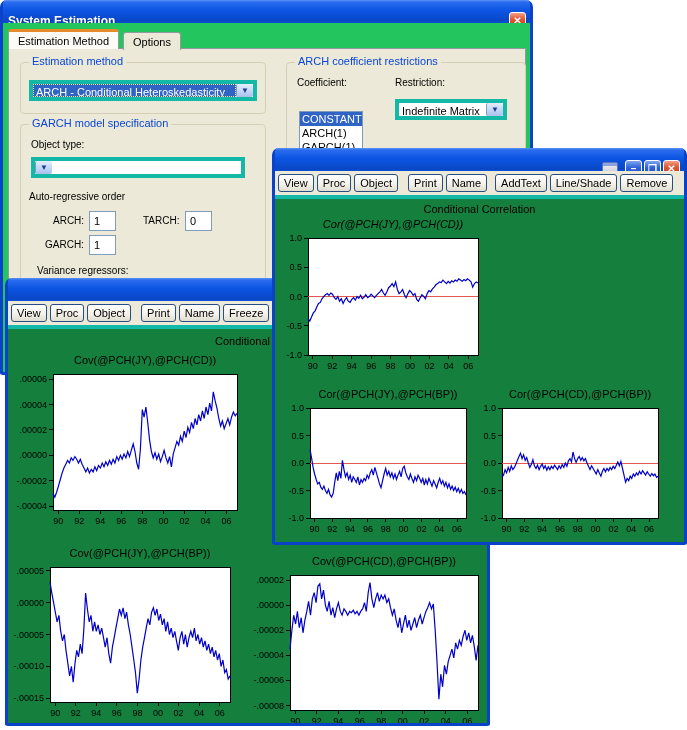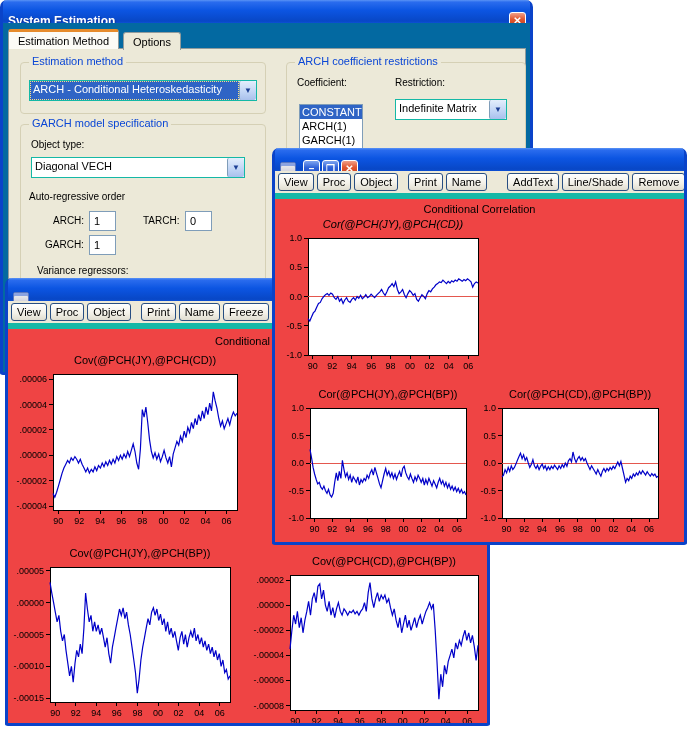--- a/index.html
+++ b/index.html
@@ -3,45 +3,45 @@
 <meta charset="utf-8">
 <style>
   * { margin:0; padding:0; box-sizing:border-box; }
   body { font-family:"Liberation Sans", sans-serif; background:#fff; }
   #stage { position:relative; width:687px; height:730px; background:#fff; overflow:hidden; }
 
   
   .xpwin { position:absolute; border:3px solid #0a43c9; border-top:none; border-radius:7px 7px 3px 3px; background:#ece9d8; }
   .titlebar { height:23px; display:flex; align-items:center; padding:18px 4px 0 5px;
     background:linear-gradient(180deg,#5a93f5 0%,#2a6cee 9%,#0c55e2 45%,#0847c6 92%,#0d50d4 100%);
-    border-radius:4px 4px 0 0; overflow:hidden; }
+    border-radius:4px 4px 0 0; overflow:hidden;justify-content:flex-end; }
   .titletext { color:#fff; font-weight:bold; font-size:12px; white-space:pre; text-shadow:1px 1px 1px #0b2f96; overflow:hidden; flex:1; }
   .winicon { width:16px; height:13px; margin-right:5px; flex:0 0 auto;
     background:linear-gradient(#f4f4f0,#c8c8d8); border:1px solid #5a77c0; border-radius:2px;
     box-shadow:inset 0 3px 0 #8ba3e0; }
   .capbtn { width:17px; height:17px; margin-left:2px; flex:0 0 auto; border:1px solid #fff; border-radius:3px;
     color:#fff; font-size:10px; font-weight:bold; display:flex; align-items:center; justify-content:center; line-height:1; }
   .cap-min,.cap-max { background:linear-gradient(#7fa5f0,#2e61d8 45%,#1d4fc8); }
   .cap-close { background:linear-gradient(#f0a089,#e25932 40%,#c03a18); }
   .toolbar { height:28px; background:#ece9d8; display:flex; align-items:center; gap:3px; padding:0 3px;
-    overflow:hidden; white-space:nowrap; border-bottom:6px solid #14b8a6; }
+    overflow:hidden; white-space:nowrap; border-bottom:4px solid #14b8a6; }
   .tbtn { font-size:11px; color:#000; padding:2px 5px; flex:0 0 auto;
     background:linear-gradient(#ffffff,#f4f2ea 55%,#e0ddd0); border:1px solid #274e82; border-radius:3px; }
-  .wincontent { position:absolute; left:0; right:0; top:51px; bottom:0; background:#ef4444; overflow:hidden; }
+  .wincontent { position:absolute; left:0; right:0; top:51px; bottom:0; background:#15803d; overflow:hidden; }
 
   
-  .dlgbody { position:absolute; left:0; right:0; top:23px; bottom:0; background:#0369a1; }
+  .dlgbody { position:absolute; left:0; right:0; top:23px; bottom:0; background:#22c55e; }
   .tab { position:absolute; font-size:11px; padding:3px 9px 2px; border:1px solid #919b9c; border-bottom:none;
     border-radius:3px 3px 0 0; background:#ece9d8; }
   .tab.active { background:#fcfbf6; border-top:3px solid #e68b2c; z-index:5; }
   .tabpanel { position:absolute; border:1px solid #919b9c; background:#ece9d8; }
   .groupbox { position:absolute; border:1px solid #d5d0b5; border-radius:4px; }
   .glabel { position:absolute; top:-8px; left:8px; background:#ece9d8; color:#0a46d5; font-size:11px; padding:0 3px; white-space:nowrap; }
   .lbl { position:absolute; font-size:10px; color:#000; white-space:nowrap; }
-  .combo { position:absolute; height:21px; border:1px solid #14b8a6; background:#fff; display:flex; overflow:hidden; }
+  .combo { position:absolute; height:21px; border:4px solid #14b8a6; background:#fff; display:flex; overflow:hidden; }
   .combo .cval { flex:1; font-size:11px; padding:2px 2px 0 3px; white-space:nowrap; overflow:hidden; }
   .combo .cval.sel { background:#2f64c5; color:#fff; outline:1px dotted #f8e088; outline-offset:-1px; }
   .combo .cbtn { width:17px; flex:0 0 auto; border-left:1px solid #7f9db9; border-radius:2px;
     background:linear-gradient(#e3eefc,#c0d4f5 60%,#a9c0ec); display:flex; align-items:center; justify-content:center;
     color:#1c3f94; font-size:8px; }
   .listbox { position:absolute; border:1px solid #7f9db9; background:#fff; overflow:hidden; }
   .listbox .li { font-size:11px; height:14px; line-height:14px; padding-left:2px; white-space:nowrap; }
   .listbox .li.sel { background:#2f64c5; color:#fff; }
   .tinput { position:absolute; width:27px; height:20px; border:1px solid #7f9db9; background:#fff;
     font-family:"Liberation Sans",sans-serif; font-size:11px; padding:0 0 0 4px; }
@@ -72,36 +72,35 @@
         <div class="combo" style="left:8px;top:17px;width:228px">
           <span class="cval sel">ARCH - Conditional Heteroskedasticity</span>
           <span class="cbtn">▼</span>
         </div>
       </div>
 
       <div class="groupbox" style="left:283px;top:39px;width:240px;height:118px">
         <span class="glabel">ARCH coefficient restrictions</span>
         <span class="lbl" style="left:10px;top:14px">Coefficient:</span>
         <span class="lbl" style="left:108px;top:14px">Restriction:</span>
-        <div class="listbox" style="left:12px;top:41px;width:64px;height:62px">
+        <div class="listbox" style="left:12px;top:48px;width:64px;height:62px">
             <div class="li sel">CONSTANT</div>
             <div class="li">ARCH(1)</div>
             <div class="li">GARCH(1)</div>
           </div>
         <div class="combo" style="left:108px;top:36px;width:112px">
           <span class="cval">Indefinite Matrix</span>
           <span class="cbtn">▼</span>
         </div>
       </div>
 
       <div class="groupbox" style="left:17px;top:101px;width:246px;height:172px">
         <span class="glabel">GARCH model specification</span>
         <span class="lbl" style="left:10px;top:14px">Object type:</span>
         <div class="combo" style="left:10px;top:32px;width:214px">
-          <span class="cval">Diagonal VECH</span>
           <span class="cbtn">▼</span>
         </div>
         <span class="lbl" style="left:8px;top:66px">Auto-regressive order</span>
         <span class="lbl" style="left:32px;top:90px">ARCH:</span>
         <input class="tinput" style="left: 68px; top: 86px;" value="1">
         <span class="lbl" style="left:122px;top:90px">TARCH:</span>
         <input class="tinput" style="left: 164px; top: 86px;" value="0">
         <span class="lbl" style="left:24px;top:114px">GARCH:</span>
         <input class="tinput" style="left: 68px; top: 110px;" value="1">
         <span class="lbl" style="left:16px;top:140px">Variance regressors:</span>
@@ -239,21 +238,21 @@
       <span class="capbtn cap-min">–</span>
       <span class="capbtn cap-max">❐</span>
       <span class="capbtn cap-close">✕</span>
     </div>
     <div class="toolbar">
         <div class="tbtn">View</div>
         <div class="tbtn">Proc</div>
         <div class="tbtn">Object</div>
         <div class="tbtn" style="margin-left: 7px;">Print</div>
         <div class="tbtn">Name</div>
-        <div class="tbtn" style="margin-left: 17px;">AddText</div>
+        <div class="tbtn" style="margin-left: 5px;">AddText</div>
         <div class="tbtn">Line/Shade</div>
         <div class="tbtn">Remove</div>
       </div>
     <div class="wincontent">
       <div class="chartheader" style="left:0;right:0;top:4px;text-align:center">Conditional Correlation</div>
       <div class="chart" style="left:5px;top:17px;width:210px;height:165px">
         <div class="ctitle" style="padding-left: 16px; font-style: italic;">Cor(@PCH(JY),@PCH(CD))</div>
       <svg width="210" height="149">
             <rect x="28" y="6" width="170" height="117" fill="#ffffff" stroke="#000000" stroke-width="1" shape-rendering="crispEdges"></rect>
             <line x1="24" y1="6" x2="28" y2="6" stroke="#000" shape-rendering="crispEdges"></line>

